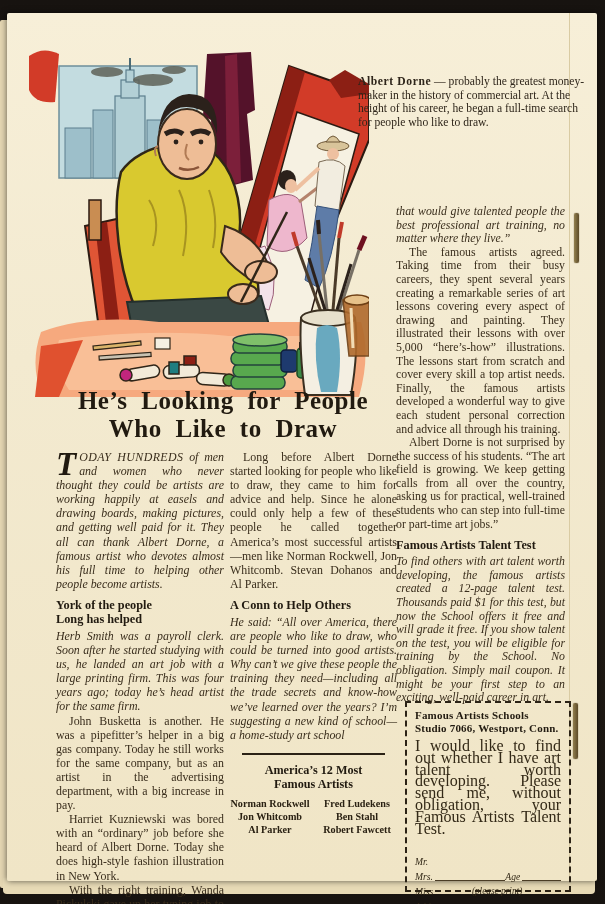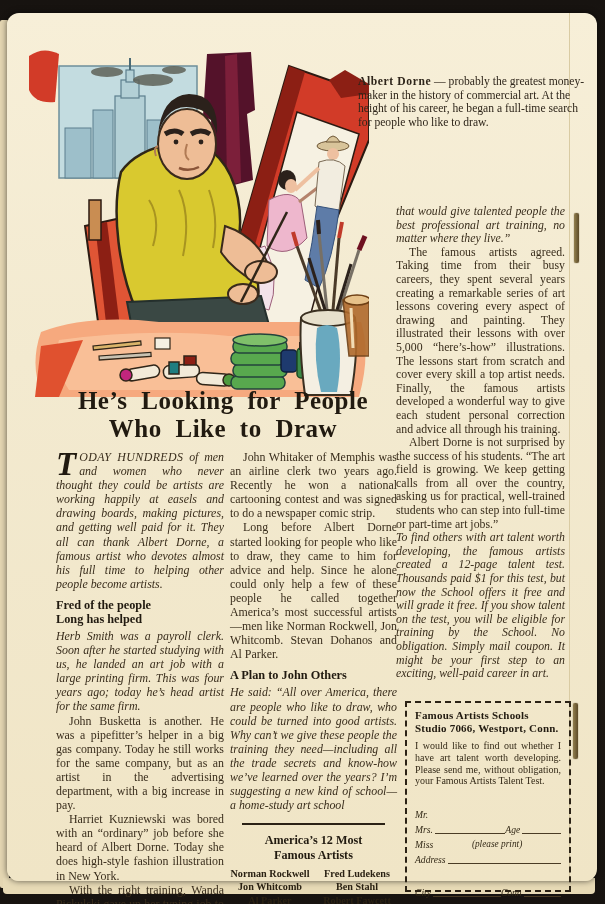--- a/index.html
+++ b/index.html
@@ -7,21 +7,21 @@
     width:605px;height:904px;position:relative;overflow:hidden;
     background:linear-gradient(180deg,#171310 0%,#241e16 55%,#171310 100%);
     font-family:"Liberation Serif",serif;
   }
   
   .stack-left{position:absolute;left:0;top:20px;width:9px;height:868px;background:#e4d6b2;border-radius:2px;}
   .stack-bottom{position:absolute;left:3px;top:878px;width:592px;height:16px;background:#e7dab6;border-radius:0 0 4px 4px;}
   .page{
     position:absolute;left:7px;top:13px;width:590px;height:868px;
     background:linear-gradient(180deg,#f7efd8 0%,#f3ead0 40%,#f0e5c6 100%);
-    border-radius:12px;box-shadow:0 0 6px rgba(0,0,0,.6);
+    border-radius:2px;box-shadow:0 0 6px rgba(0,0,0,.6);
   }
   .page-fold{position:absolute;right:27px;top:0;width:1px;height:100%;background:#d9cba3;}
   .staple{position:absolute;width:5px;border-radius:2px;background:linear-gradient(90deg,#93804f,#5c4a28);box-shadow:0 0 1px #3a2d15;}
   .staple1{left:567px;top:200px;height:50px;}
   .staple2{left:566px;top:690px;height:56px;}
 
   .illo{position:absolute;left:22px;top:37px;width:340px;height:348px;}
 
   .caption{position:absolute;left:351px;top:62px;width:236px;font-size:11.6px;line-height:13.6px;color:#2e251a;}
   .caption b{letter-spacing:.6px;}
@@ -45,21 +45,21 @@
   .artists{text-align:center;}
   .artists-title{font-weight:bold;font-size:12.2px;line-height:14.5px;color:#211a10;}
   .artists-grid{margin-top:5px;display:grid;grid-template-columns:1fr 1fr;column-gap:7px;
     font-weight:bold;font-size:10.2px;line-height:13.2px;color:#2a2113;}
   .artists-grid .l{}
   .artists-grid .r{text-align:center;}
 
   .coupon{position:absolute;left:398px;top:688px;width:146px;height:176px;
     border:2px dashed #2b2215;padding:6px 8px 5px;color:#332917;}
   .coupon-head{font-weight:bold;font-size:11px;line-height:13px;letter-spacing:.2px;color:#211a10;}
-  .coupon-body{font-size:10px;line-height:11.8px;text-align:justify;margin-top:5px;}
+  .coupon-body{font-size:16px;line-height:11.8px;text-align:justify;margin-top:5px;}
   .frow{display:flex;align-items:flex-end;font-style:italic;font-size:9.6px;line-height:11px;margin-top:4px;}
   .frow .lab{flex:none;}
   .frow .line{flex:1;border-bottom:1px solid #4a3c25;margin:0 0 1px 2px;}
   .frow .line.short{flex:.55;}
   .pp{font-style:italic;font-size:9.3px;text-align:center;flex:1;}
   .accred{font-size:8.8px;line-height:10.4px;text-align:justify;margin-top:8px;padding:0 6px;}
   .fgroup{margin-top:22px;}
 </style>
 </head>
 <body>
@@ -206,33 +206,32 @@
   </div>
 
   <div class="headline">
     <div>He’s Looking for People</div>
     <div>Who Like to Draw</div>
   </div>
 
   <div class="col col-left">
     <p class="noindent"><span class="dropcap">T</span><span class="sc">ODAY HUNDREDS</span><span> of men and women who never thought they could be artists are working happily at easels and drawing boards, making pictures, and getting well paid for it. They all can thank Albert Dorne, a famous artist who devotes almost his full time to helping other people become artists.</span></p>
     <div class="subhead">
-      <div>Fred of the people</div>
+      <div>York of the people</div>
       <div>Long has helped</div>
     </div>
     <p class="noindent">Herb Smith was a payroll clerk. Soon after he started studying with us, he landed an art job with a large printing firm. This was four years ago; today he’s head artist for the same firm.</p>
     <p>John Busketta is another. He was a pipefitter’s helper in a big gas company. Today he still works for the same company, but as an artist in the advertising department, with a big increase in pay.</p>
     <p>Harriet Kuzniewski was bored with an “ordinary” job before she heard of Albert Dorne. Today she does high-style fashion illustration in New York.</p>
     <p>With the right training, Wanda Pickulski gave up her typing job to become fashion artist for a local department store.</p>
   </div>
 
   <div class="col col-mid">
-    <p>John Whitaker of Memphis was an airline clerk two years ago. Recently he won a national cartooning contest and was signed to do a newspaper comic strip.</p>
     <p>Long before Albert Dorne started looking for people who like to draw, they came to him for advice and help. Since he alone could only help a few of these people he called together America’s most successful artists —men like Norman Rockwell, Jon Whitcomb. Stevan Dohanos and Al Parker.</p>
-    <div class="subhead">A Plan to John Others</div>
+    <div class="subhead">A Conn to Help Others</div>
     <p class="noindent">He said: “All over America, there are people who like to draw, who could be turned into good artists. Why can’t we give these people the training they need—including all the trade secrets and know-how we’ve learned over the years? I’m suggesting a new kind of school—a home-study art school</p>
     <hr class="rule">
     <div class="artists">
       <div class="artists-title">
         <div>America’s 12 Most</div>
         <div>Famous Artists</div>
       </div>
       <div class="artists-grid">
         <div class="l">Norman Rockwell</div>
         <div class="r">Fred Ludekens</div>
@@ -242,20 +241,21 @@
         <div class="r">Robert Fawcett</div>
 
       </div>
     </div>
   </div>
 
   <div class="col col-right">
     <p class="noindent">that would give talented people the best professional art training, no matter where they live.”</p>
     <p>The famous artists agreed. Taking time from their busy careers, they spent several years creating a remarkable series of art lessons covering every aspect of drawing and painting. They illustrated their lessons with over 5,000 “here’s-how” illustrations. The lessons start from scratch and cover every skill a top artist needs. Finally, the famous artists developed a wonderful way to give each student personal correction and advice all through his training.</p>
     <p>Albert Dorne is not surprised by the success of his students. “The art field is growing. We keep getting calls from all over the country, asking us for practical, well-trained students who can step into full-time or part-time art jobs.”</p>
+    <div class="subhead">Famous Artists Talent Test</div>
     <p class="noindent">To find others with art talent worth developing, the famous artists created a 12-page talent test. Thousands paid $1 for this test, but now the School offers it free and will grade it free. If you show talent on the test, you will be eligible for training by the School. No obligation. Simply mail coupon. It might be your first step to an exciting, well-paid career in art.</p>
   </div>
 
   <div class="coupon">
     <div class="coupon-head">
       <div>Famous Artists Schools</div>
       <div>Studio 7066, Westport, Conn.</div>
     </div>
     <div class="coupon-body">I would like to find out whether I have art talent worth developing. Please send me, without obligation, your Famous Artists Talent Test.</div>
     <div class="fgroup">

